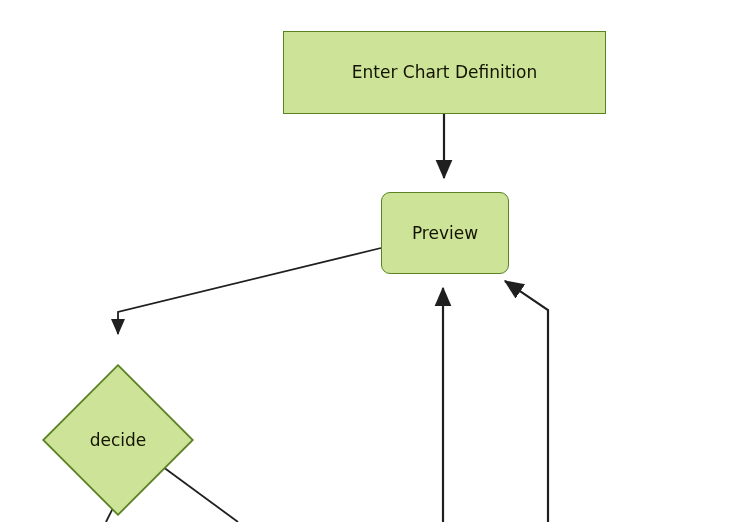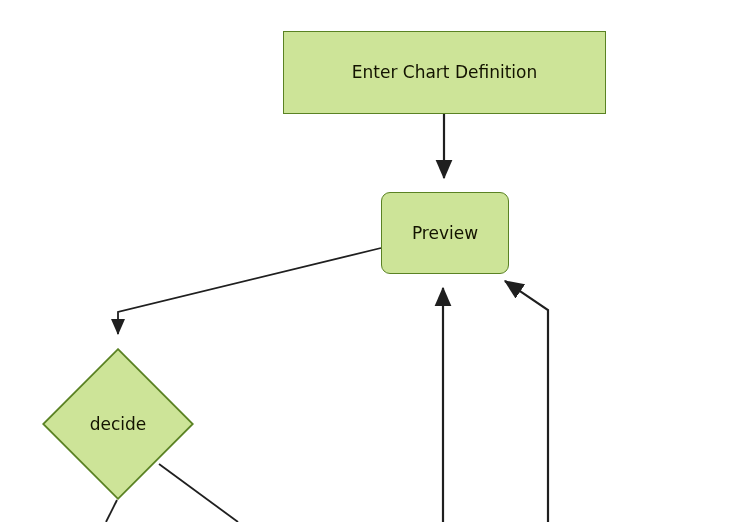--- a/index.html
+++ b/index.html
@@ -95,20 +95,20 @@
   </svg>
 
   <div class="node node-rect" style="left:283px; top:31px; width:323px; height:83px;">
     <span>Enter Chart Definition</span>
   </div>
 
   <div class="node node-round" style="left:381px; top:192px; width:128px; height:82px;">
     <span>Preview</span>
   </div>
 
-  <div class="node-diamond-wrap" style="left:42px; top:348px; width:152px; height:152px;">
+  <div class="node-diamond-wrap" style="left:42px; top:364px; width:152px; height:152px;">
     <svg class="node-diamond-shape" viewBox="0 0 152 152" xmlns="http://www.w3.org/2000/svg">
       <polygon points="76,1.2 150.8,76 76,150.8 1.2,76" fill="#cde498" stroke="#5a8223" stroke-width="1.8"></polygon>
     </svg>
     <span class="node-diamond-label">decide</span>
   </div>
 
 </div>
 
 </body></html>

